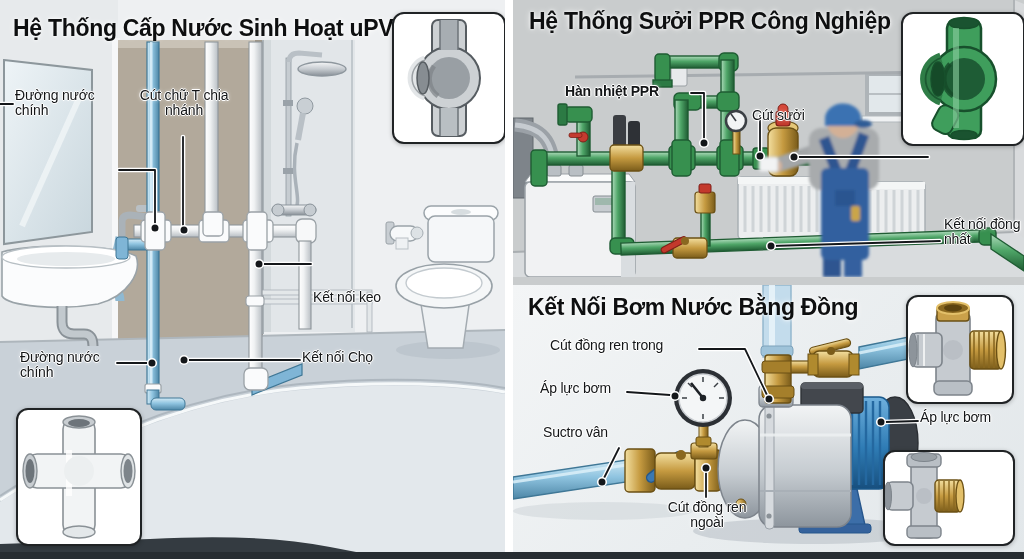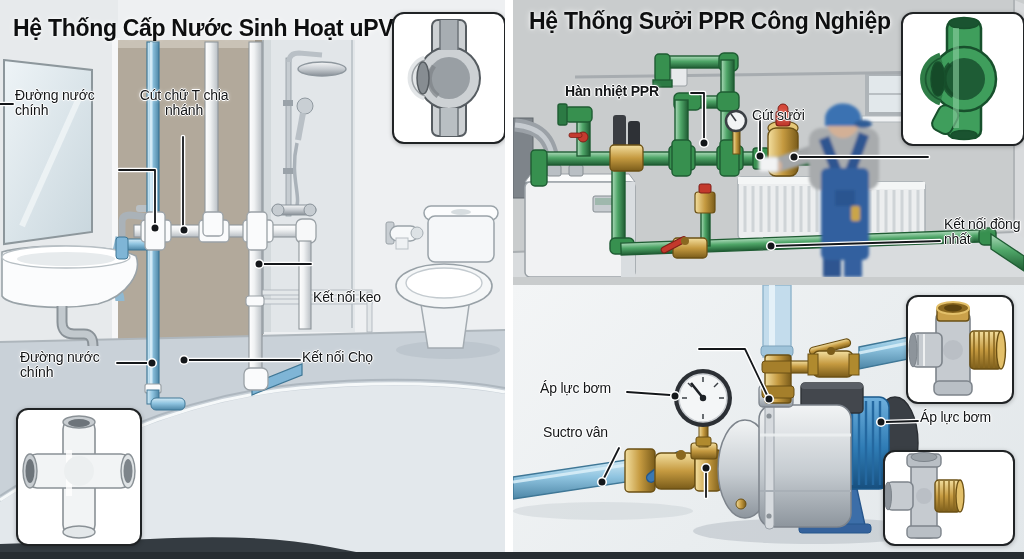--- a/index.html
+++ b/index.html
@@ -549,23 +549,26 @@
         <path class="lw" d="M405,136 L372,137"></path>
           <path class="lk" d="M405,136 L372,137"></path>
         <circle class="dot" cx="256" cy="114" r="4.3"></circle>
         <circle class="dot" cx="162" cy="111" r="4.3"></circle>
         <circle class="dot" cx="89" cy="197" r="4.3"></circle>
         <circle class="dot" cx="193" cy="183" r="4.3"></circle>
         <circle class="dot" cx="368" cy="137" r="4.3"></circle>
       </g>
     </svg>
 
-
+    <div class="title" style="left:15px;top:9px;">Kết Nối Bơm Nước Bằng Đồng</div>
+
+    <div class="lbl nowrap" style="left:37px;top:53px;">Cút đồng ren trong</div>
     <div class="lbl nowrap" style="left:27px;top:96px;">Áp lực bơm</div>
     <div class="lbl nowrap" style="left:30px;top:140px;text-align:center;">Suctro vân</div>
+    <div class="lbl ctr" style="left:150px;top:215px;width:88px;">Cút đồng ren ngoài</div>
     <div class="lbl nowrap" style="left:407px;top:125px;">Áp lực bơm</div>
 
     <div class="inset" style="left:393px;top:10px;width:104px;height:105px;">
       <svg viewBox="0 0 104 105">
         <rect x="28" y="14" width="34" height="78" rx="8" fill="#c6cbd0" stroke="#7d848b" stroke-width="1.6"></rect>
         <rect x="4" y="36" width="30" height="34" rx="5" fill="#c6cbd0" stroke="#7d848b" stroke-width="1.6"></rect>
         <line x1="10" y1="38" x2="10" y2="68" stroke="#9aa1a7" stroke-width="2"></line>
         <line x1="16" y1="37" x2="16" y2="69" stroke="#eef0f1" stroke-width="2"></line>
         <ellipse cx="5" cy="53" rx="4" ry="17" fill="#8d949b" stroke="#7d848b"></ellipse>
         <rect x="62" y="34" width="32" height="38" rx="4" fill="url(#cBrassH2)" stroke="#6b5014" stroke-width="1.5"></rect>

